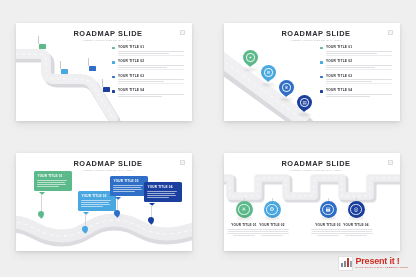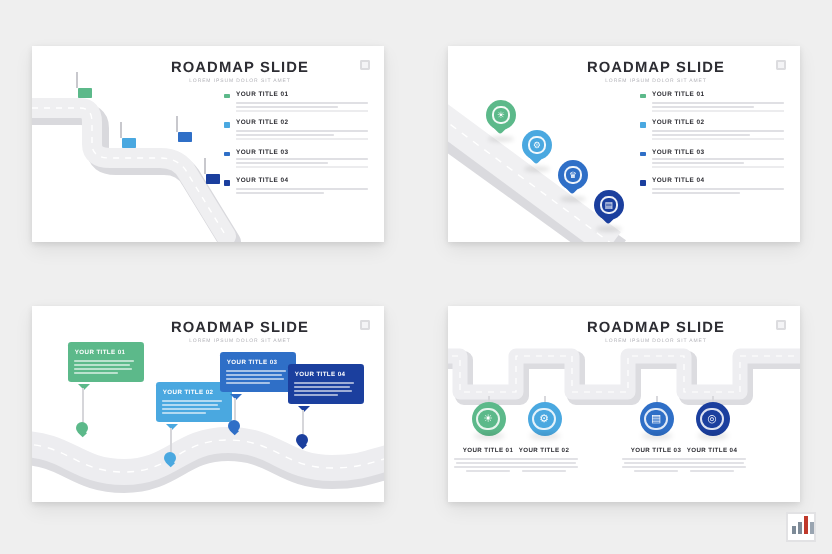--- a/index.html
+++ b/index.html
@@ -19,21 +19,21 @@
     background: #ffffff;
     overflow: hidden;
     box-shadow: 0 1px 3px rgba(0,0,0,0.10), 0 4px 9px rgba(0,0,0,0.07);
   }
   #slide1 { left: 16px;  top: 23px;  width: 176px; height: 98px; }
   #slide2 { left: 224px; top: 23px;  width: 176px; height: 98px; }
   #slide3 { left: 16px;  top: 153px; width: 176px; height: 98px; }
   #slide4 { left: 224px; top: 153px; width: 176px; height: 98px; }
 
   
-  .hdr { position: absolute; left: 16px; top: 6px; width: 100%; text-align: center; }
+  .hdr { position: absolute; left: 4px; top: 6px; width: 100%; text-align: center; }
   .hdr .ttl {
     font-size: 7.4px; font-weight: bold; letter-spacing: .55px;
     color: #2d2d33; line-height: 9px; white-space: nowrap;
   }
   .hdr .sub {
     font-size: 2.5px; letter-spacing: .45px; color: #b2b2b8;
     line-height: 4px; margin-top: .5px; white-space: nowrap;
   }
   .corner-ico {
     position: absolute; right: 7px; top: 7px;
@@ -432,15 +432,19 @@
     </div>
   </div>
 
   <div class="logo">
     <div class="mark">
       <i class="b1"></i>
         <i class="b2"></i>
         <i class="b3"></i>
         <i class="b4"></i>
     </div>
+    <div class="txt">
+      <div class="l1">Present it !</div>
+      <div class="l2">MAKE QUICK &amp; EASY PRESENTATIONS</div>
+    </div>
   </div>
 
 </div>
 
 </body></html>

